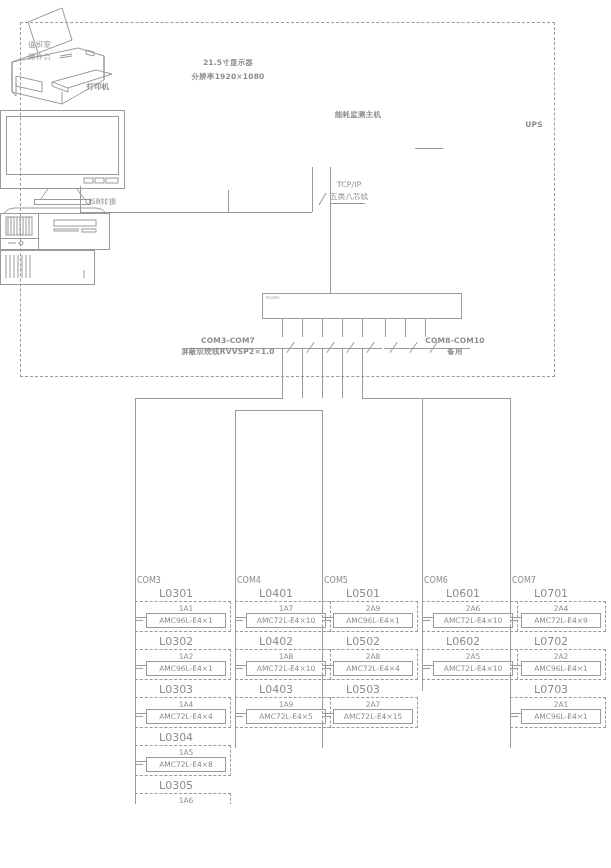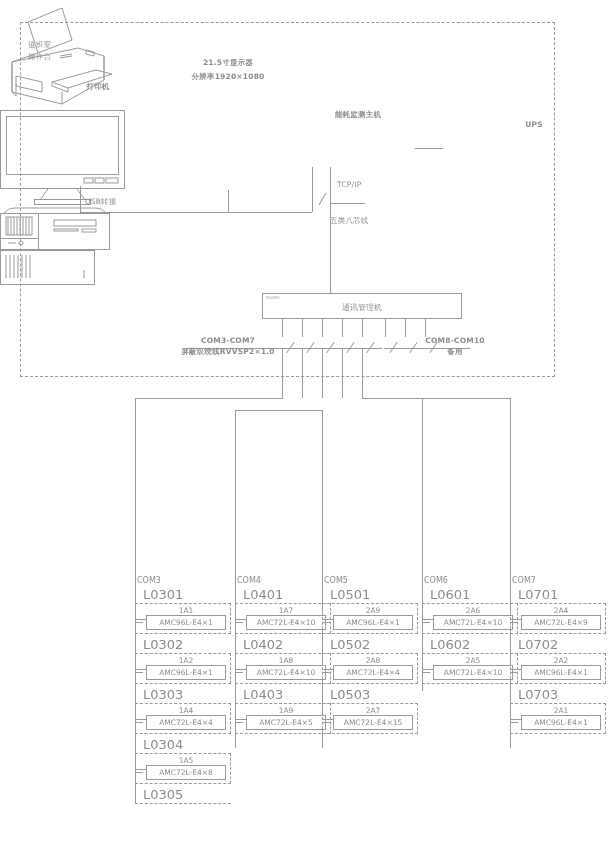--- a/index.html
+++ b/index.html
@@ -53,21 +53,21 @@
   }
   #commbox .ttl{
     position:absolute;left:0;right:0;top:8px;text-align:center;
     font-size:8px;color:#8c8c8c;
   }
 
   
   .col{position:absolute;width:96px;}
   .col .comlabel{font-size:8px;color:#8c8c8c;margin:0 0 2px 2px;}
   .grp{position:relative;margin-bottom:3px;}
-  .grp .lid{font-size:13px;color:#8c8c8c;margin-left:8px;}
+  .grp .lid{font-size:11px;color:#8c8c8c;margin-left:24px;}
   .grp .outer{
     position:relative;border:1px dashed #9a9a9a;box-sizing:border-box;
     padding:2px 4px 3px 10px;margin-top:1px;
   }
   .grp .tag{
     text-align:center;font-size:7.5px;color:#8c8c8c;line-height:9px;
   }
   .grp .inner{
     border:1px solid #9a9a9a;box-sizing:border-box;
     text-align:center;font-size:7.5px;line-height:13px;height:15px;
@@ -156,27 +156,26 @@
   <div class="lbl" style="left:85px;top:197px;">USB转接</div>
 
   <div class="ln vl" style="left:228px;top:190px;height:22px;"></div>
 
   <div class="ln vl" style="left:312px;top:167px;height:45px;"></div>
   <div class="ln vl" style="left:330px;top:167px;height:126px;"></div>
 
   <div class="ln hl" style="left:415px;top:148px;width:28px;"></div>
 
   <div class="lbl" style="left:337px;top:180px;">TCP/IP</div>
-  <div class="lbl" style="left:330px;top:192px;margin-top:24px;">五类八芯线</div>
+  <div class="lbl" style="left:330px;top:192px;">五类八芯线</div>
   <div class="ln hl" style="left:330px;top:203px;width:35px;"></div>
   <div class="ln" style="left:322px;top:192px;width:1px;height:14px;transform:rotate(30deg);"></div>
 
   <div class="bx" id="commbox">
     <span class="tiny">RS485</span>
-    <span class="ttl">通讯管理机</span>
   </div>
 
   <div class="ln vl" style="left:282px;top:319px;height:18px;"></div>
   <div class="ln vl" style="left:302px;top:319px;height:18px;"></div>
   <div class="ln vl" style="left:322px;top:319px;height:18px;"></div>
   <div class="ln vl" style="left:342px;top:319px;height:18px;"></div>
   <div class="ln vl" style="left:362px;top:319px;height:18px;"></div>
   <div class="ln vl" style="left:385px;top:319px;height:18px;"></div>
   <div class="ln vl" style="left:405px;top:319px;height:18px;"></div>
   <div class="ln vl" style="left:425px;top:319px;height:18px;"></div>

